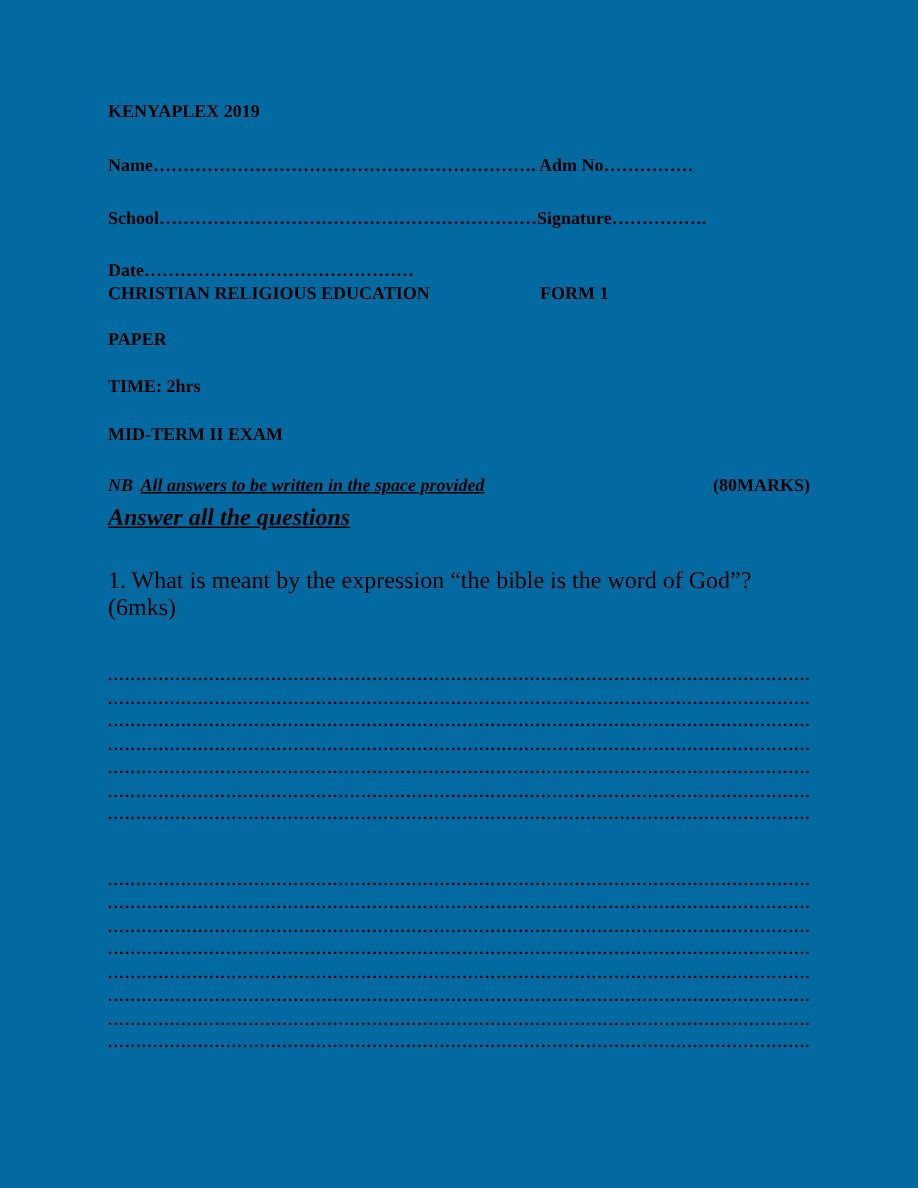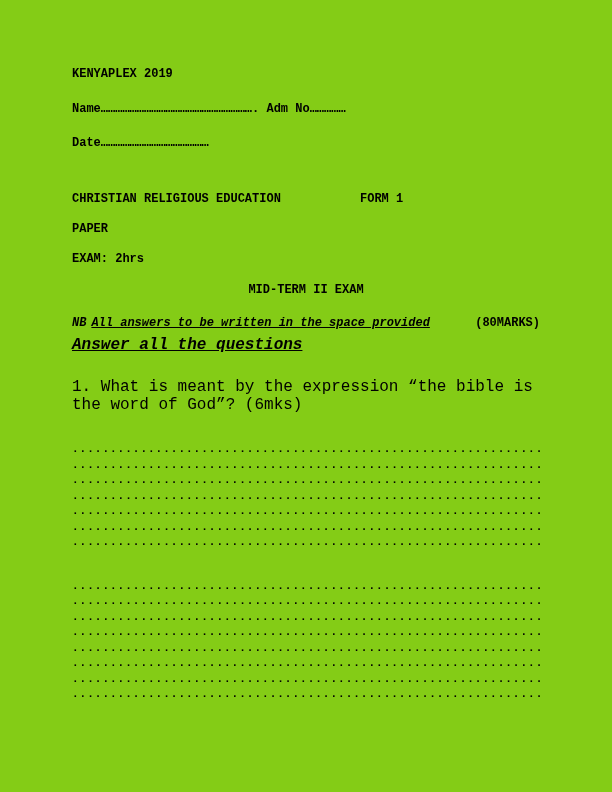--- a/index.html
+++ b/index.html
@@ -2,56 +2,55 @@
 <html><head>
 <meta charset="utf-8">
 <style>
   * { margin: 0; padding: 0; box-sizing: border-box; }
   html, body { background: #ffffff; }
   .page {
     position: relative;
     width: 612px;
     height: 792px;
     margin: 0 auto;
-    background: #84cc16;
+    background: #0369a1;
     color: #000000;
-    font-family: Liberation Mono, monospace;
+    font-family: Liberation Serif, serif;
     padding: 67px 72px 0 72px;
     overflow: hidden;
   }
   .title {
     font-size: 12px;
     font-weight: bold;
     margin-bottom: 21px;
   }
   .field-line {
     font-size: 12px;
     font-weight: bold;
     margin-bottom: 20px;
     white-space: nowrap;
     overflow: hidden;
   }
   .field-date { margin-bottom: 0; }
   .subject-row {
     display: flex;
     font-size: 12px;
     font-weight: bold;
-    margin-top: 42px;
     align-items: center;
   }
   .subject { width: 288px; }
   .bold-line {
     font-size: 12px;
     font-weight: bold;
     margin-top: 16px;
   }
   .exam-title {
     font-size: 12px;
     font-weight: bold;
-    text-align: center;
+    text-align: left;
     margin-top: 17px;
   }
   .nb-row {
     display: flex;
     justify-content: space-between;
     align-items: baseline;
     font-size: 12px;
     margin-top: 19px;
   }
   .nb-left { font-style: italic; font-weight: bold; text-align: center; }
@@ -81,29 +80,30 @@
   }
 </style>
 </head>
 <body>
 
 <div class="page">
 
   <p class="title">KENYAPLEX 2019</p>
 
   <p class="field-line">Name………………………………………………………. Adm No……………</p>
+  <p class="field-line">School………………………………………………………Signature…………….</p>
   <p class="field-line field-date">Date………………………………………</p>
 
   <div class="subject-row">
     <span class="subject">CHRISTIAN RELIGIOUS EDUCATION</span>
     <span>FORM 1</span>
   </div>
 
   <p class="bold-line">PAPER</p>
-  <p class="bold-line">EXAM: 2hrs</p>
+  <p class="bold-line">TIME: 2hrs</p>
 
   <p class="exam-title">MID-TERM II EXAM</p>
 
   <p class="nb-row">
     <span class="nb-left">
       <span class="nb-label">NB</span><span class="nb-text">All answers to be written in the space provided</span>
     </span>
     <span class="marks">(80MARKS)</span>
   </p>
 

